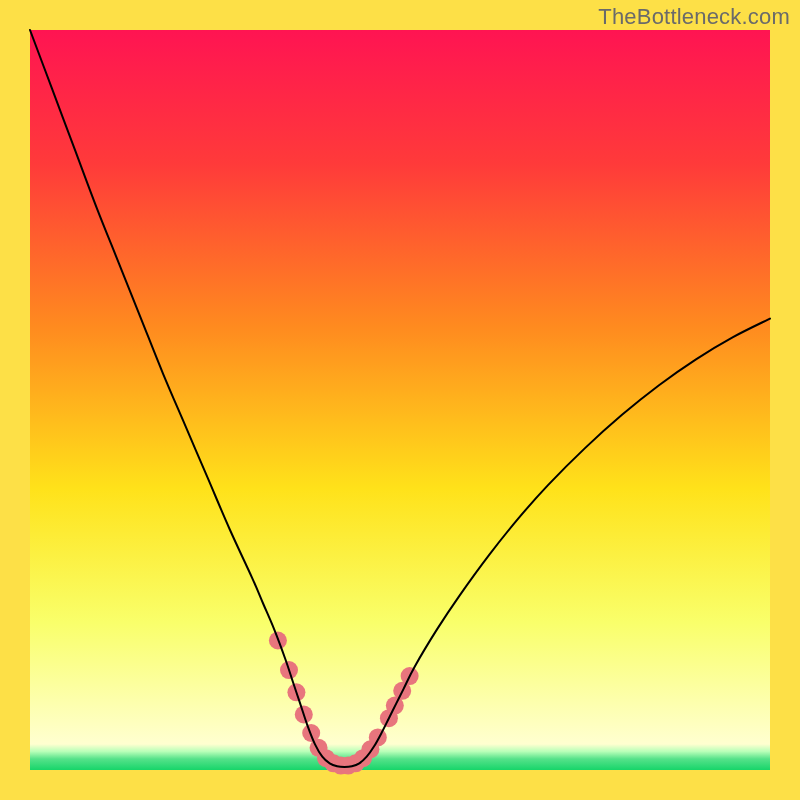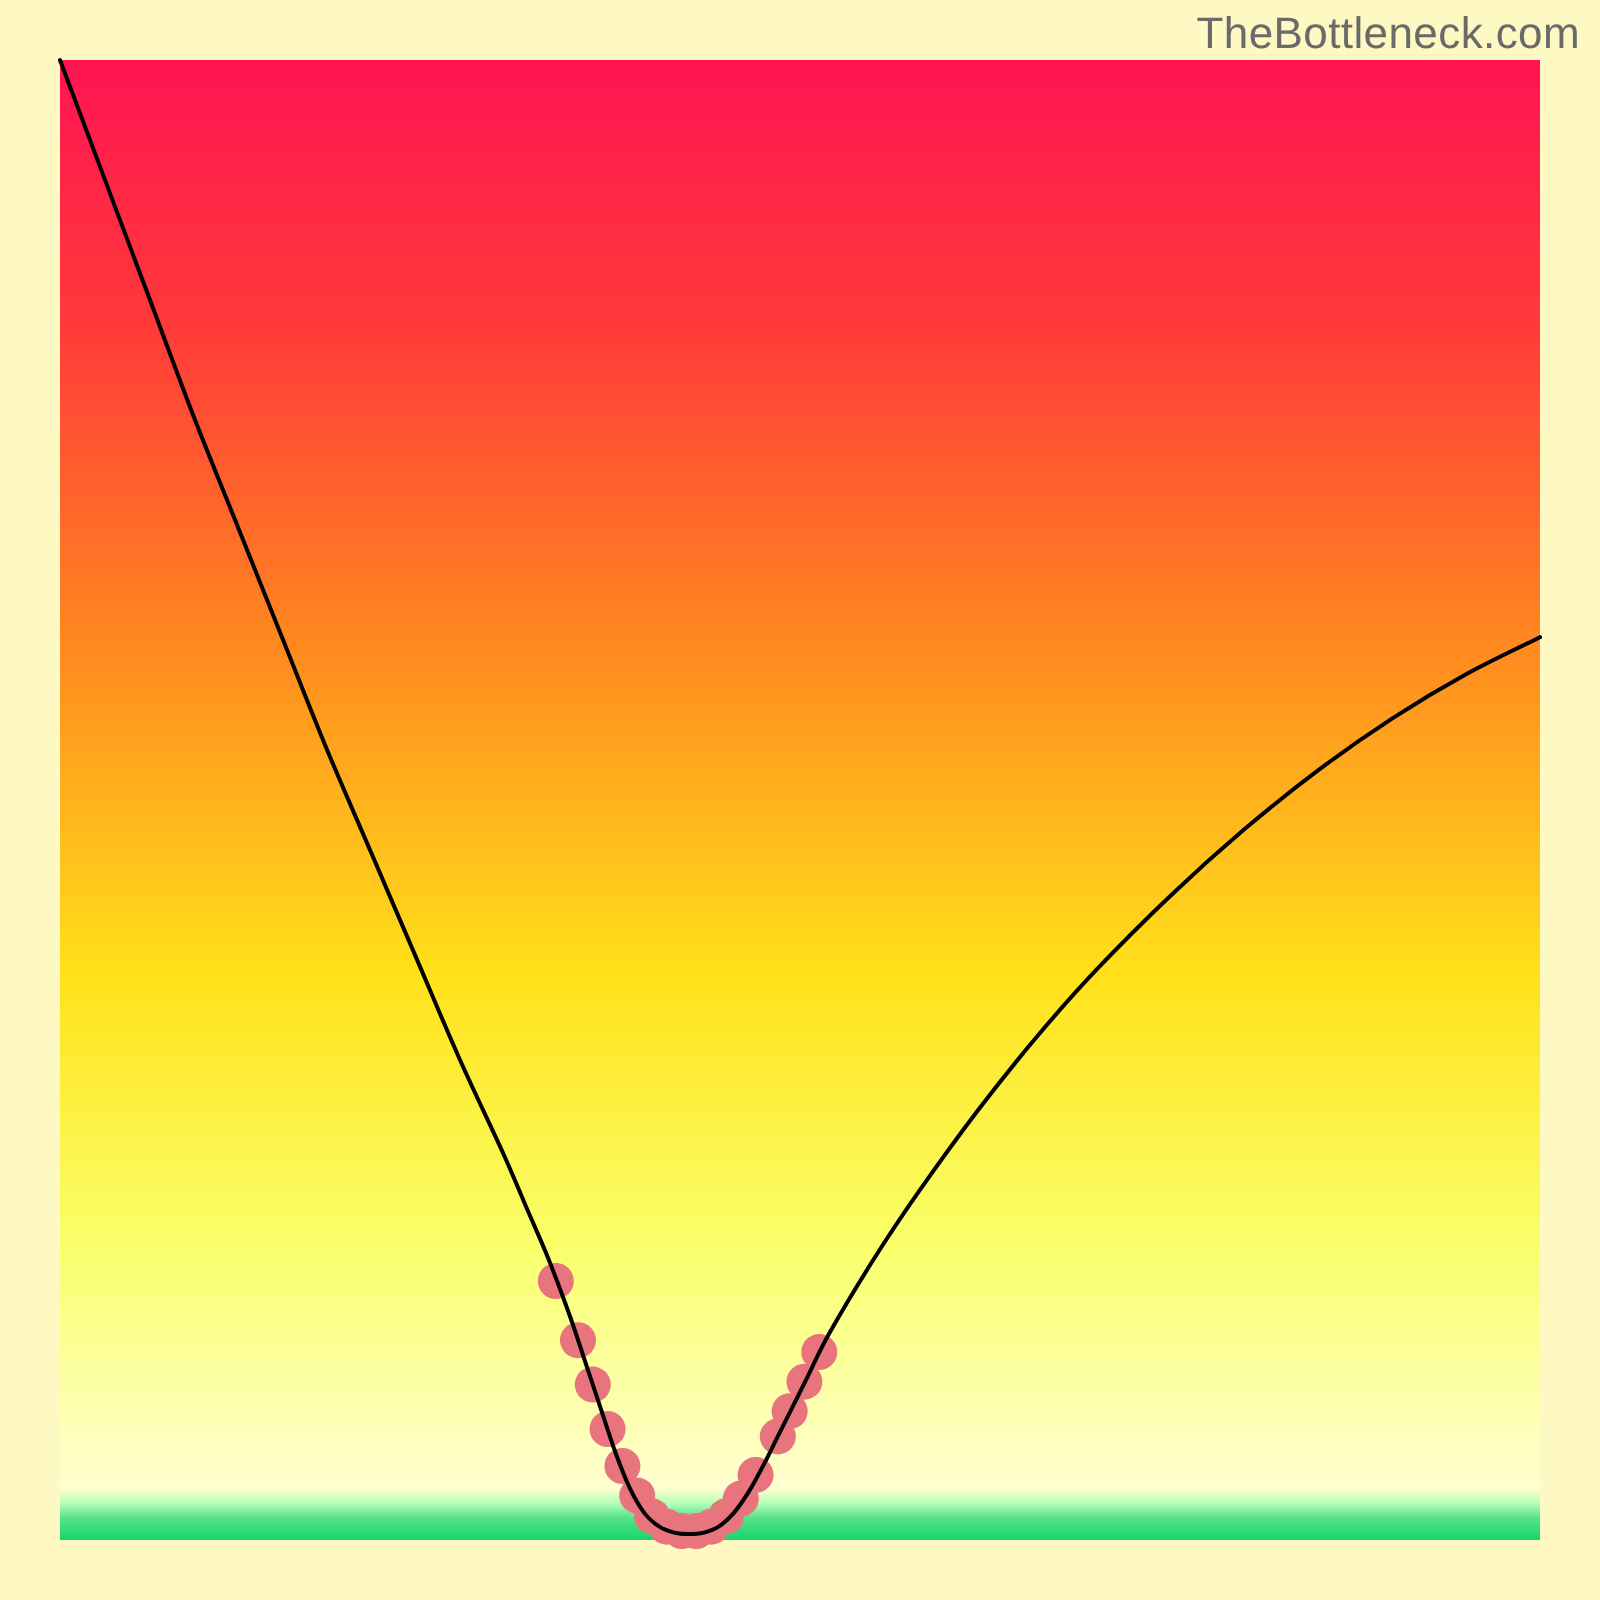--- a/index.html
+++ b/index.html
@@ -8,21 +8,21 @@
     width: 800px;
     height: 800px;
     overflow: hidden;
     background: #000;
     font-family: Arial, Helvetica, sans-serif;
   }
   .stage {
     position: relative;
     width: 800px;
     height: 800px;
-    background: #fef9c3;
+    background: #fde047;
   }
   .watermark {
     position: absolute;
     top: 4px;
     right: 10px;
     color: #6a6a6a;
     font-size: 22px;
     font-weight: 500;
     letter-spacing: 0.2px;
     z-index: 10;

